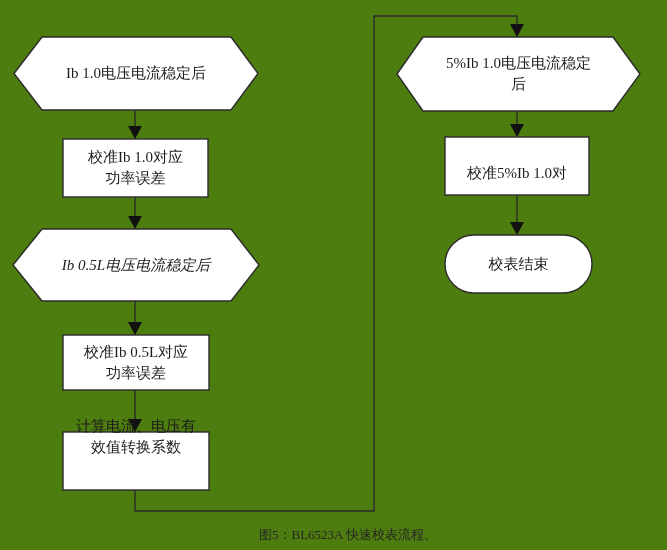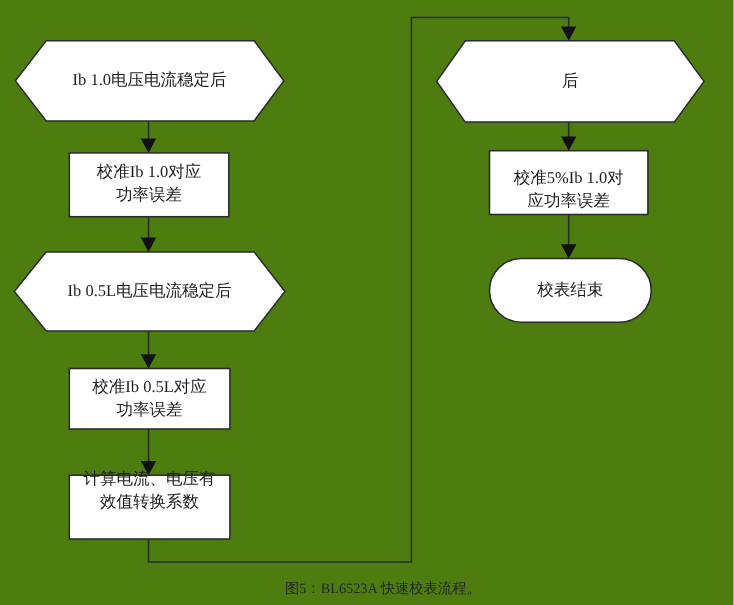--- a/index.html
+++ b/index.html
@@ -79,41 +79,41 @@
 
   <div class="label" style="left:14px; top:37px; width:244px; height:73px;">
     <div>Ib 1.0电压电流稳定后</div>
   </div>
 
   <div class="label" style="left:63px; top:139px; width:145px; height:58px;">
     <div>校准Ib 1.0对应</div>
     <div>功率误差</div>
   </div>
 
-  <div class="label" style="left:13px; top:229px; width:246px; height:72px;">
+  <div class="label" style="left:13px; top:229px; width:246px; height:72px;font-style:italic;">
     <div>Ib 0.5L电压电流稳定后</div>
   </div>
 
   <div class="label" style="left:63px; top:335px; width:146px; height:55px;">
     <div>校准Ib 0.5L对应</div>
     <div>功率误差</div>
   </div>
 
-  <div class="label" style="left:63px; top:418px; width:146px; height:58px;border-radius:10px;">
+  <div class="label" style="left:63px; top:408px; width:146px; height:58px;border-radius:10px;">
     <div>计算电流、电压有</div>
     <div>效值转换系数</div>
   </div>
 
   <div class="label" style="left:397px; top:37px; width:243px; height:74px;">
+    <div>5%Ib 1.0电压电流稳定</div>
     <div>后</div>
   </div>
 
   <div class="label" style="left:445px; top:144px; width:144px; height:58px;">
     <div>校准5%Ib 1.0对</div>
-    <div>应功率误差</div>
   </div>
 
   <div class="label" style="left:445px; top:235px; width:147px; height:58px;">
     <div>校表结束</div>
   </div>
 
   <div class="caption">图5：BL6523A 快速校表流程。</div>
 
 </div>
 

